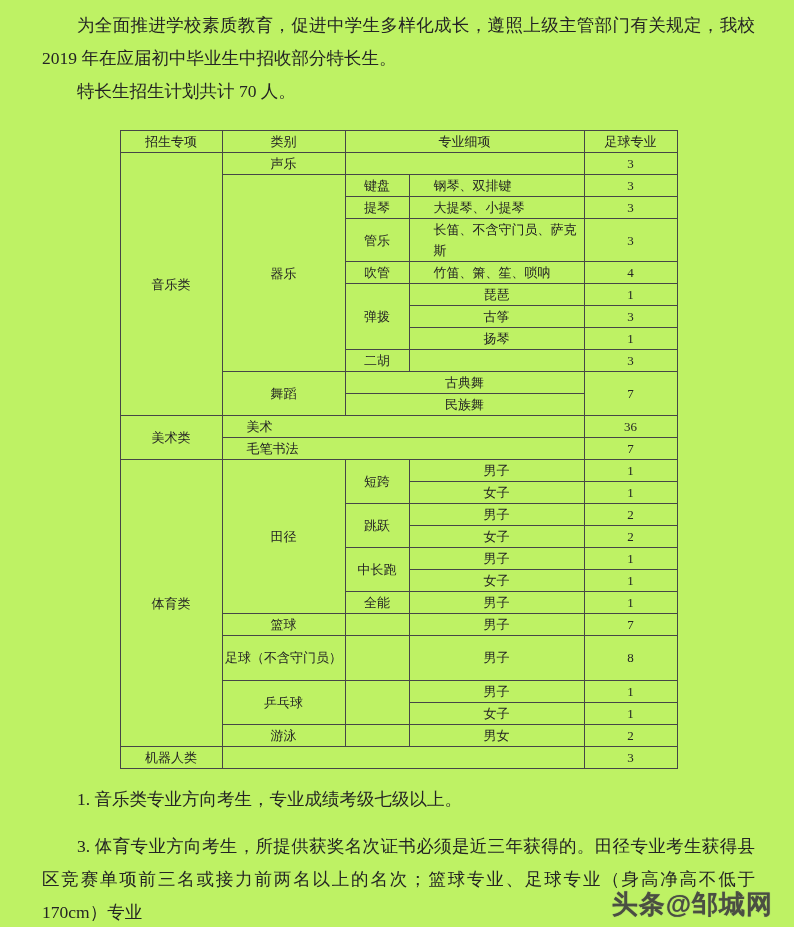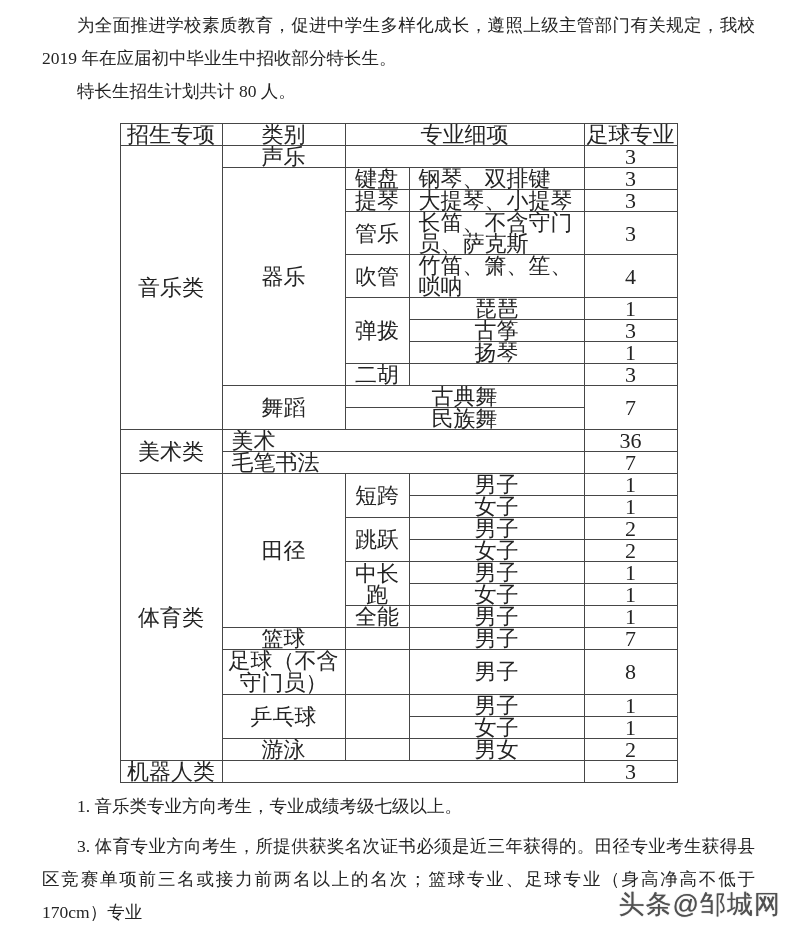--- a/index.html
+++ b/index.html
@@ -1,79 +1,79 @@
 <!DOCTYPE html>
 <html><head>
 <meta charset="utf-8">
 <style>
   html,body { margin:0; padding:0; background:#e9e9e9; }
   .page {
     position:relative;
     width:794px; height:927px;
     margin:0 auto;
-    background:#ffffff;
+    background:#bef264;
     box-sizing:border-box;
     padding:9px 39px 0 42px;
     overflow:hidden;
     font-family:"Liberation Serif","DejaVu Serif",serif;
     color:#242424;
   }
   p.para {
     margin:0;
     font-size:17.5px;
     line-height:33px;
     text-align:justify;
   }
   p.indent { text-indent:2em; }
-  p.cond { margin-top:7px; }
+  p.cond { margin-top:14px; }
   .sec2 { margin-top:25px; }
 
   table.enroll {
     border-collapse:collapse;
     table-layout:fixed;
     width:557px;
-    margin:15px auto 0 auto;
-    font-size:22px;
+    margin:22px auto 0 auto;
+    font-size:13px;
     color:#242424;
   }
   table.enroll th, table.enroll td {
     border:1px solid #464646;
     height:21px;
     padding:0 2px;
     text-align:center;
     vertical-align:middle;
     font-weight:normal;
     overflow:hidden;
     line-height:21px;
   }
-  table.enroll td.left { text-align:left; padding-left:9px; }
+  table.enroll td.left { text-align:left; padding-left:24px; }
   table.enroll tr.tall td { height:44px; line-height:22px; }
 
   .watermark {
     position:absolute;
-    right:13px;
+    right:21px;
     bottom:5px;
     font-family:"Liberation Sans","DejaVu Sans",sans-serif;
-    font-weight:normal;
+    font-weight:bold;
     font-size:26px;
     letter-spacing:1px;
     color:#3e3e3e;
     opacity:0.9;
     text-shadow:0 0 1px #6b6b6b;
   }
 </style>
 </head>
 <body>
 
 <div class="page">
 
   <p class="para indent">为全面推进学校素质教育，促进中学生多样化成长，遵照上级主管部门有关规定，我校 2019 年在应届初中毕业生中招收部分特长生。</p>
 
 
-  <p class="para indent">特长生招生计划共计 80 人。</p>
+  <p class="para indent">特长生招生计划共计 70 人。</p>
 
   <table class="enroll">
     <colgroup>
       <col style="width:102px">
       <col style="width:123px">
       <col style="width:64px">
       <col style="width:175px">
       <col style="width:93px">
     </colgroup>
     <tbody id="tbl-body">

